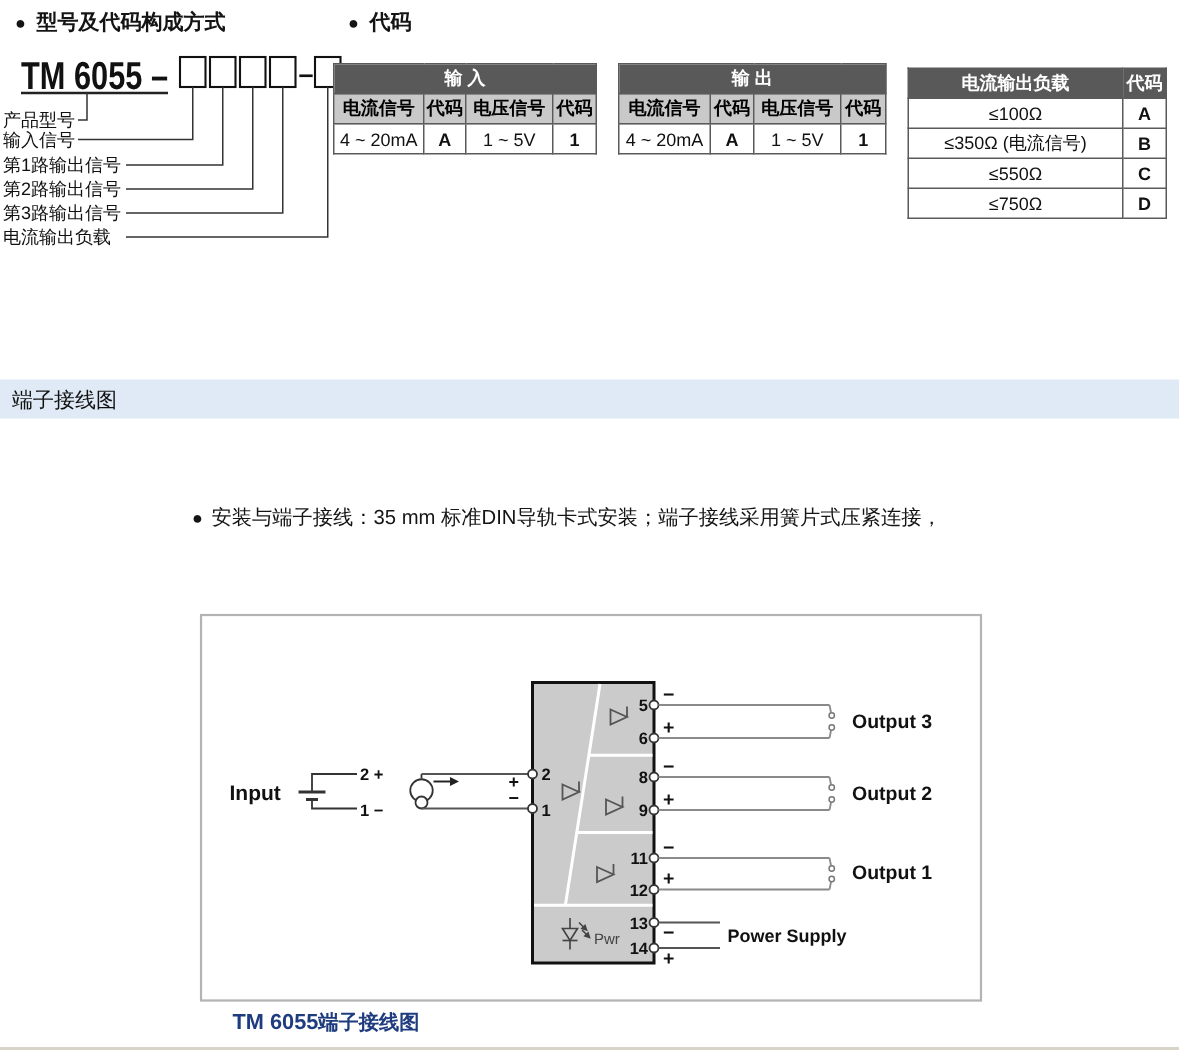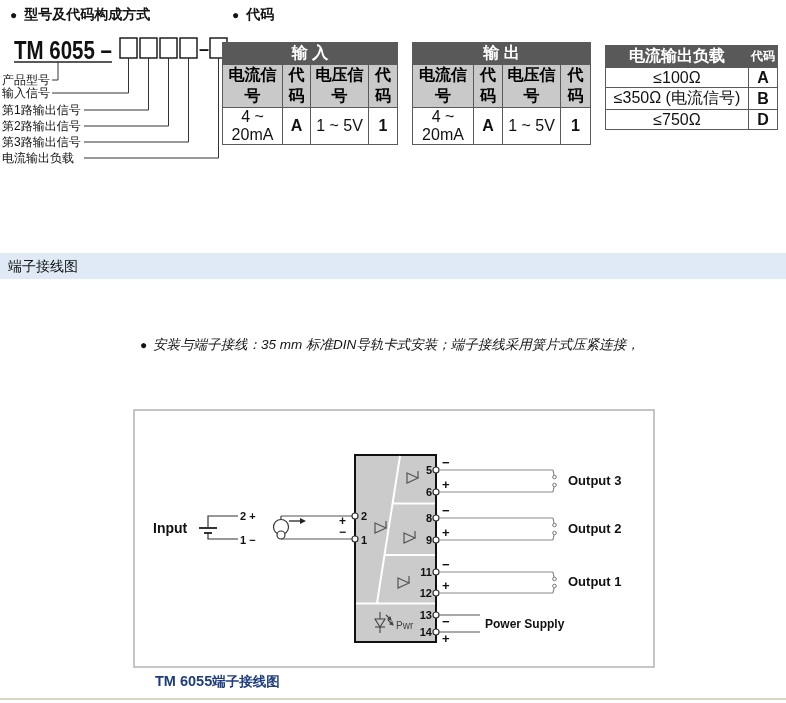--- a/index.html
+++ b/index.html
@@ -7,21 +7,21 @@
     position:relative; width:786px; height:703px; background:#ffffff;
     font-family:"Liberation Sans","DejaVu Sans",sans-serif; color:#111;
     overflow:hidden;
   }
   .abs { position:absolute; }
   .sec-heading { display:flex; align-items:center; gap:7px; font-size:14px; font-weight:bold; color:#141414; }
   .sec-heading .bullet { font-size:12px; line-height:1; }
 
   
   table.sig { border-collapse:collapse; table-layout:fixed; background:#fff; }
-  table.sig td { border:1px solid #5a5a5a; text-align:center; vertical-align:middle; padding:0; font-size:16px; height:19px; }
+  table.sig td { border:1px solid #5a5a5a; text-align:center; vertical-align:middle; padding:0; font-size:12px; height:19px; }
   td.t-title { background:#595959; color:#ffffff; font-weight:bold; font-size:13px; }
   td.t-sub   { background:#c9c9c9; color:#000000; font-weight:bold; }
   td.t-code  { font-weight:bold; font-size:13px; }
   table.load td { height:19px; }
 
   
   .band { left:0; top:253px; width:786px; height:26px; background:#dfeaf6; font-size:14px; line-height:26px; padding-left:8px; box-sizing:border-box; color:#111; }
 
   .note-line { font-size:13.5px; color:#141414; white-space:nowrap; }
   .note-line .bullet { font-size:12px; margin-right:2px; }
@@ -145,31 +145,35 @@
     </tr>
     <tr>
       <td>≤100Ω</td>
       <td class="t-code">A</td>
     </tr>
     <tr>
       <td>≤350Ω (电流信号)</td>
       <td class="t-code">B</td>
     </tr>
     <tr>
+      <td>≤550Ω</td>
+      <td class="t-code">C</td>
+    </tr>
+    <tr>
       <td>≤750Ω</td>
       <td class="t-code">D</td>
     </tr>
   </tbody>
     </table>
 
   <div class="abs band">
     <span>端子接线图</span>
   </div>
 
-  <div class="abs note-line" style="left:140px; top:336px;font-style:italic;">
+  <div class="abs note-line" style="left:128px; top:336px;">
     <span class="bullet">●</span>
     <span>安装与端子接线：35 mm 标准DIN导轨卡式安装；端子接线采用簧片式压紧连接，</span>
   </div>
 
   <svg class="abs" style="left:133px; top:409px;" width="522" height="259" viewBox="0 0 522 259">
 
     <rect x="1" y="1" width="520" height="257" fill="#ffffff" stroke="#b3b3b3" stroke-width="1.5"></rect>
 
     <text x="20" y="124" font-size="14" font-weight="600" fill="#111">Input</text>
 

